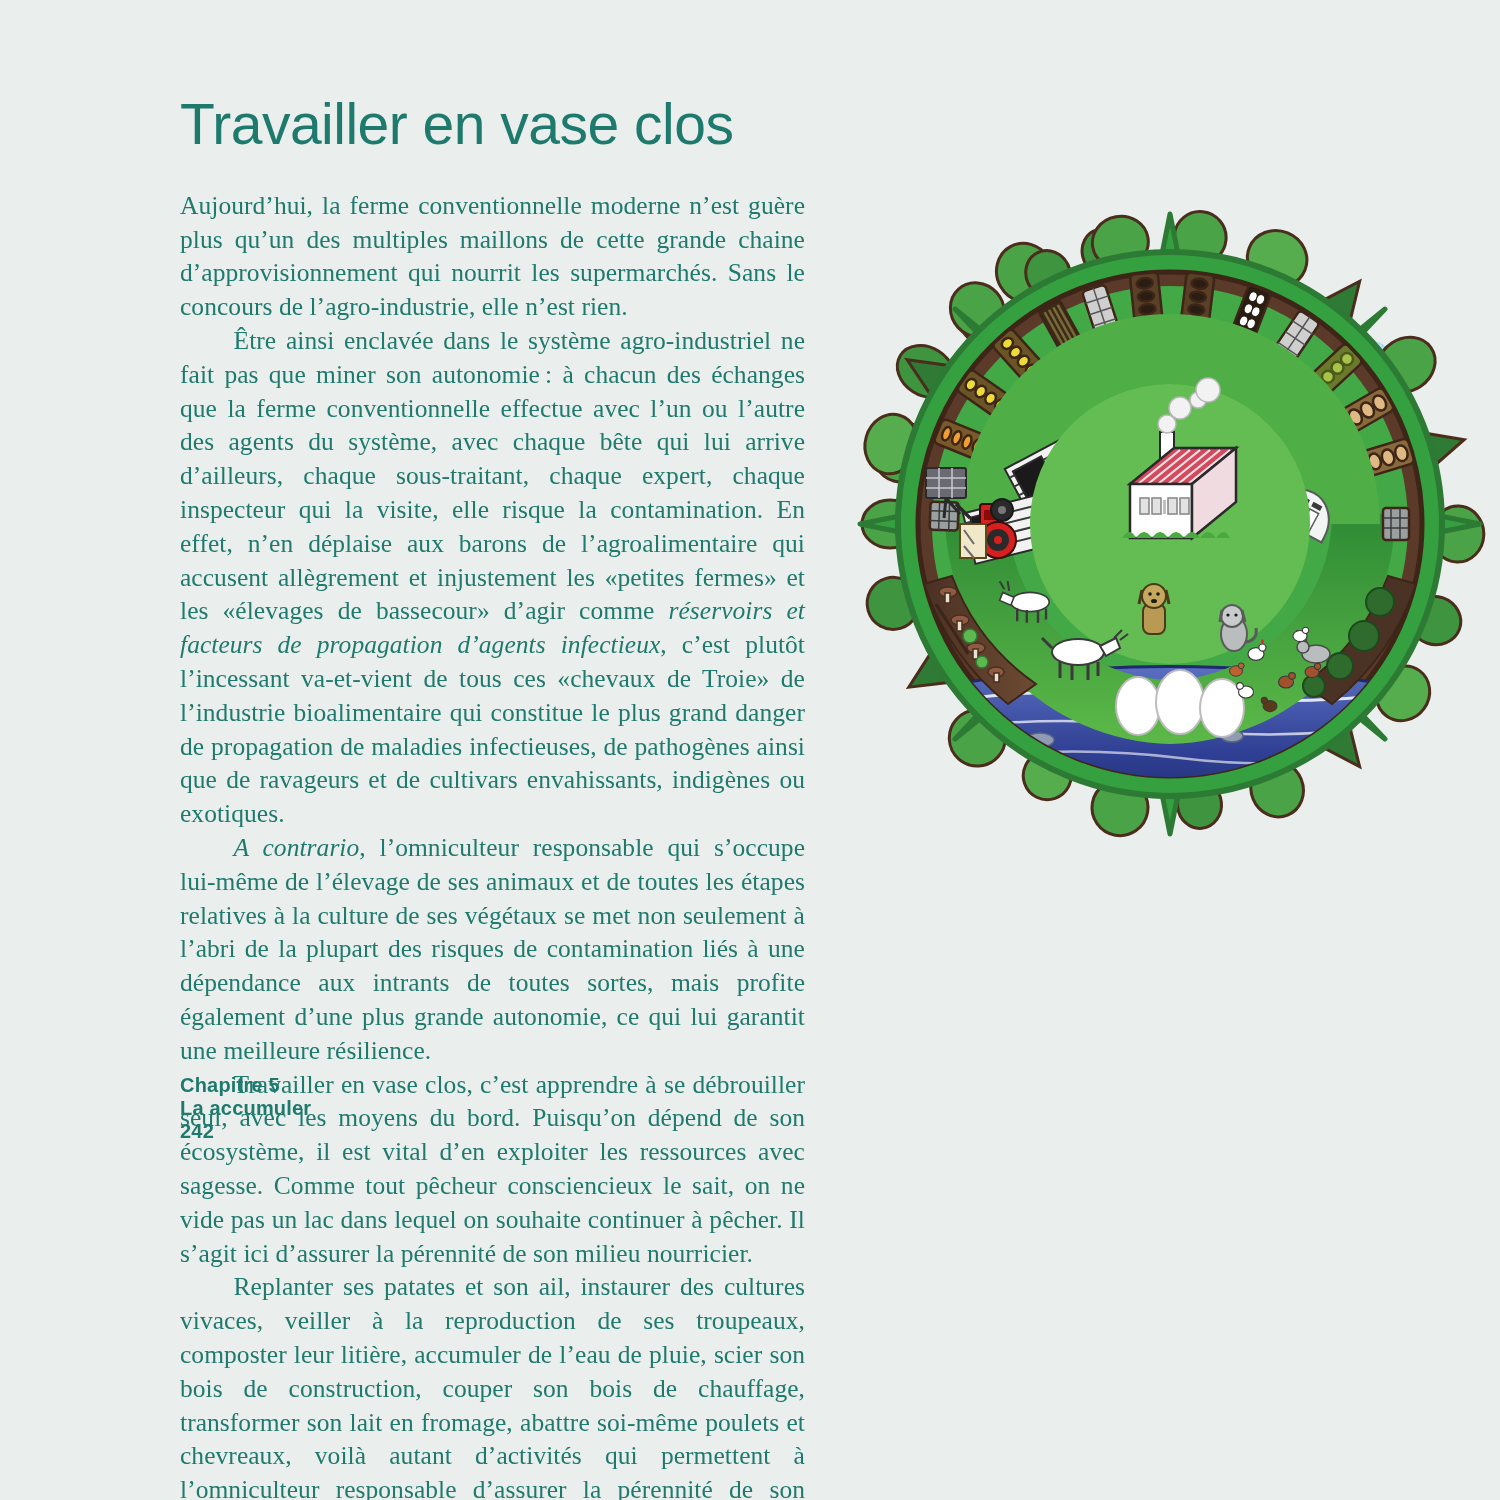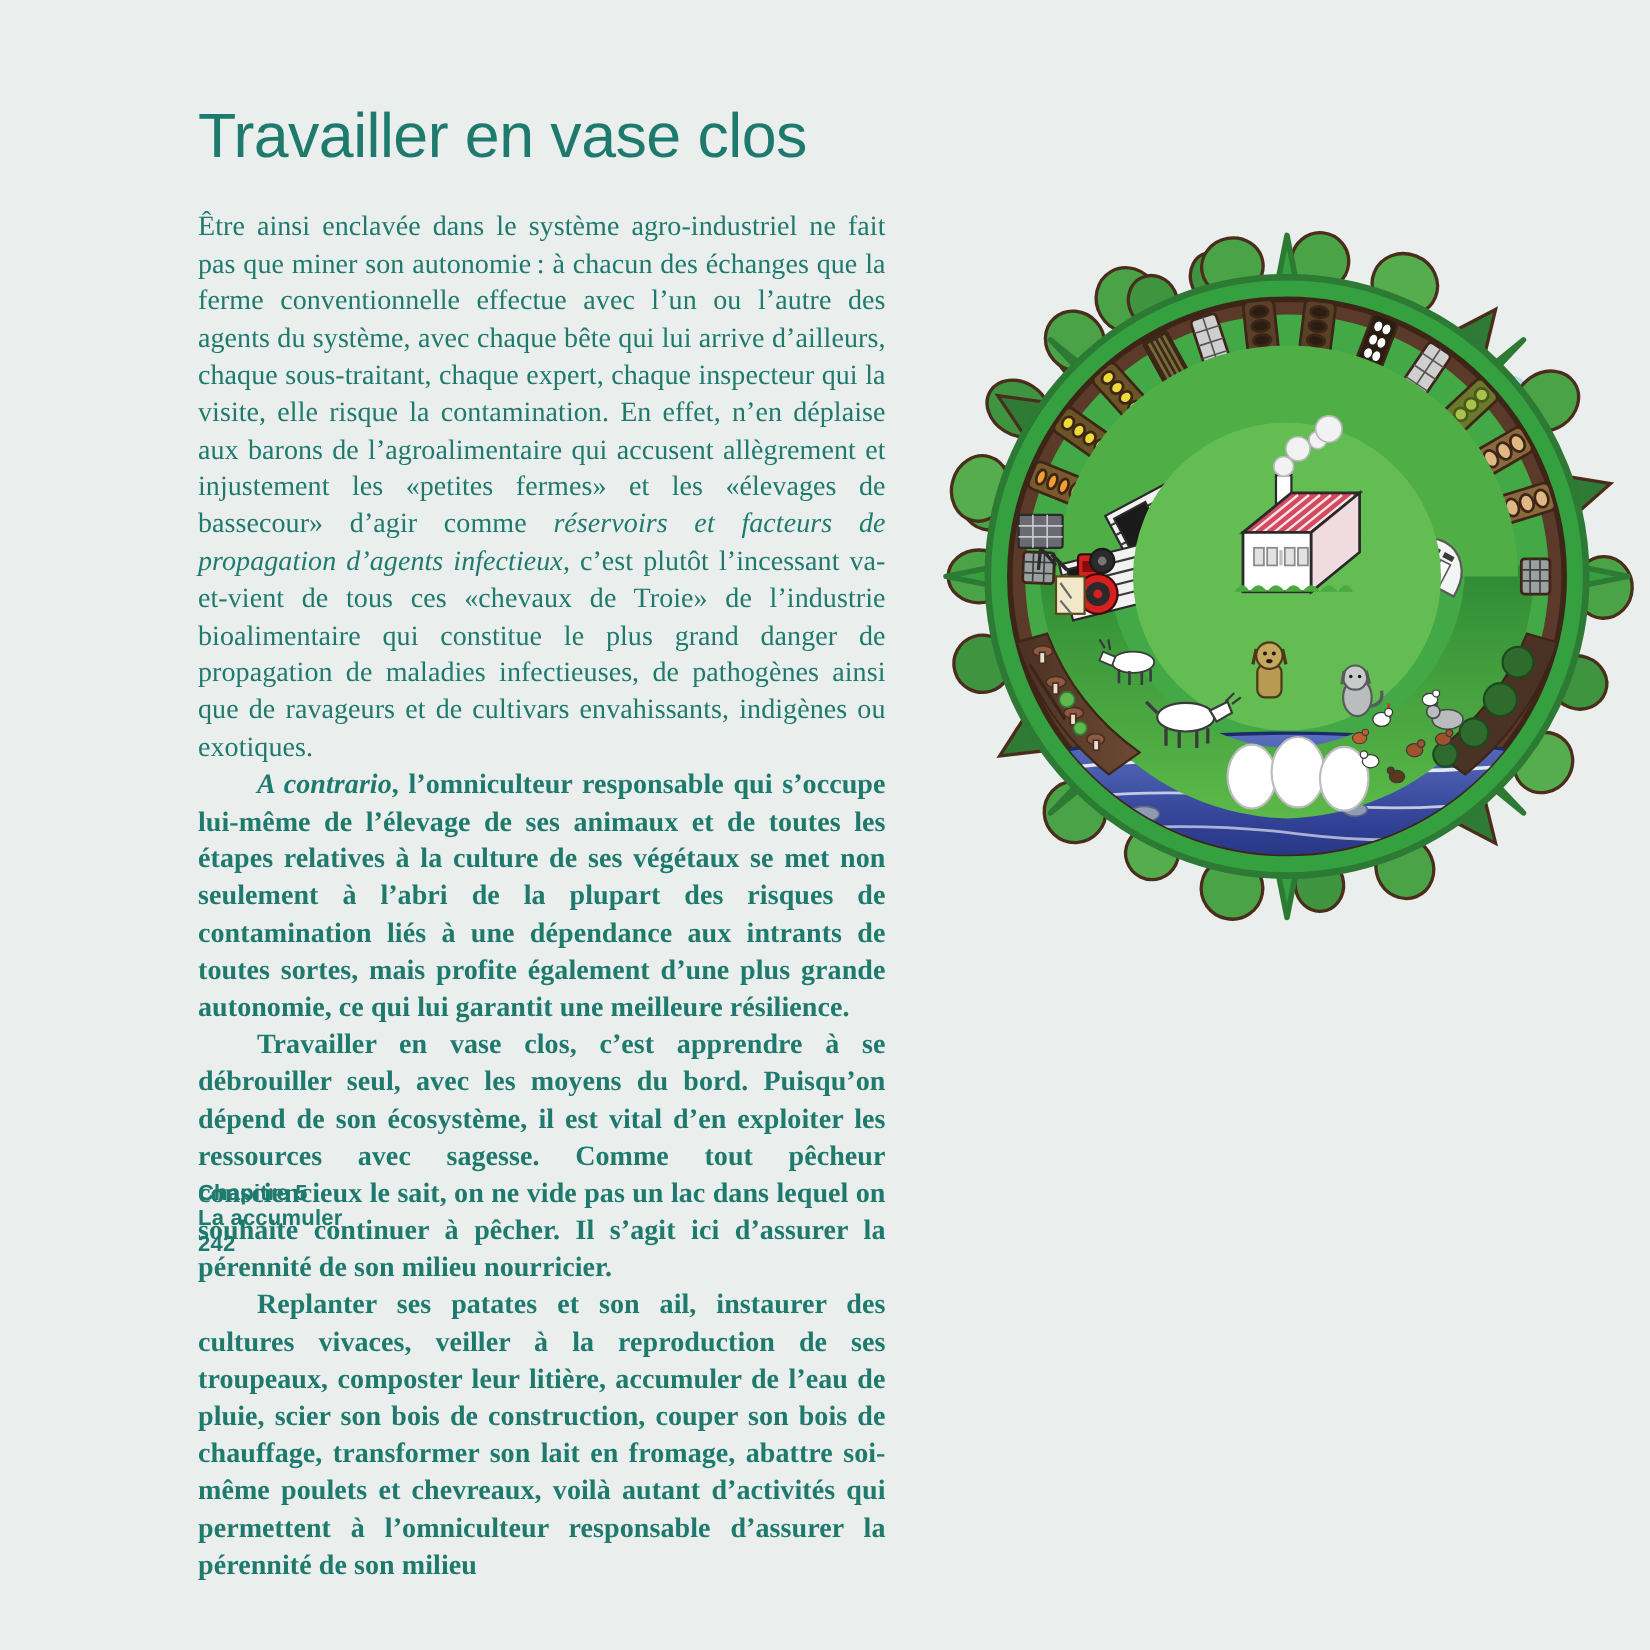--- a/index.html
+++ b/index.html
@@ -42,21 +42,21 @@
   .col p{
     margin:0;
     font-size:25.5px;
     line-height:33.8px;
     text-align:justify;
     text-justify:inter-word;
     hyphens:manual;
     -webkit-hyphens:manual;
     letter-spacing:0.05px;
   }
-  .col p + p{ text-indent:2.1em;font-weight:bold; }
+  .col p + p{ text-indent:2.1em; }
   .col em{ font-style:italic; }
 
   .illo-wrap{
     flex:0 0 auto;
     margin-left:35px;
     margin-top:-5px;
     width:660px;
     height:660px;
   }
   .illo-wrap svg{display:block;width:100%;height:100%;}
@@ -84,20 +84,21 @@
 </head>
 <body style="background: rgb(234, 238, 236);">
 
 <div class="page">
 
   <h1 class="page-title">Travailler en vase clos</h1>
 
   <div class="upper">
 
     <div class="col">
+      <p>Aujourd’hui, la ferme conventionnelle moderne n’est guère plus qu’un des multiples maillons de cette grande chaine d’approvisionnement qui nourrit les supermarchés. Sans le concours de l’agro-industrie, elle n’est rien.</p>
       <p><span>Être ainsi enclavée dans le système agro-industriel ne fait pas que miner son autonomie : à chacun des échanges que la ferme conventionnelle effectue avec l’un ou l’autre des agents du système, avec chaque bête qui lui arrive d’ailleurs, chaque sous-traitant, chaque expert, chaque inspecteur qui la visite, elle risque la contamination. En effet, n’en déplaise aux barons de l’agroalimentaire qui accusent allègrement et injustement les «petites fermes» et les «élevages de bassecour» d’agir comme </span><em>réservoirs et facteurs de propagation d’agents infectieux</em><span>, c’est plutôt l’incessant va-et-vient de tous ces «chevaux de Troie» de l’industrie bioalimentaire qui constitue le plus grand danger de propagation de maladies infectieuses, de pathogènes ainsi que de ravageurs et de cultivars envahissants, indigènes ou exotiques.</span></p>
       <p><em>A contrario</em><span>, l’omniculteur responsable qui s’occupe lui-même de l’élevage de ses animaux et de toutes les étapes relatives à la culture de ses végétaux se met non seulement à l’abri de la plupart des risques de contamination liés à une dépendance aux intrants de toutes sortes, mais profite également d’une plus grande autonomie, ce qui lui garantit une meilleure résilience.</span></p>
       <p>Travailler en vase clos, c’est apprendre à se débrouiller seul, avec les moyens du bord. Puisqu’on dépend de son écosystème, il est vital d’en exploiter les ressources avec sagesse. Comme tout pêcheur consciencieux le sait, on ne vide pas un lac dans lequel on souhaite continuer à pêcher. Il s’agit ici d’assurer la pérennité de son milieu nourricier.</p>
       <p>Replanter ses patates et son ail, instaurer des cultures vivaces, veiller à la reproduction de ses troupeaux, composter leur litière, accumuler de l’eau de pluie, scier son bois de construction, couper son bois de chauffage, transformer son lait en fromage, abattre soi-même poulets et chevreaux, voilà autant d’activités qui permettent à l’omniculteur responsable d’assurer la pérennité de son milieu</p>
     </div>
 
     <div class="illo-wrap">
       <svg viewBox="0 0 660 660" xmlns="http://www.w3.org/2000/svg" role="img" aria-label="farm illustration">
         <defs>
           <radialGradient id="gCloud" cx="50%" cy="35%" r="70%">

